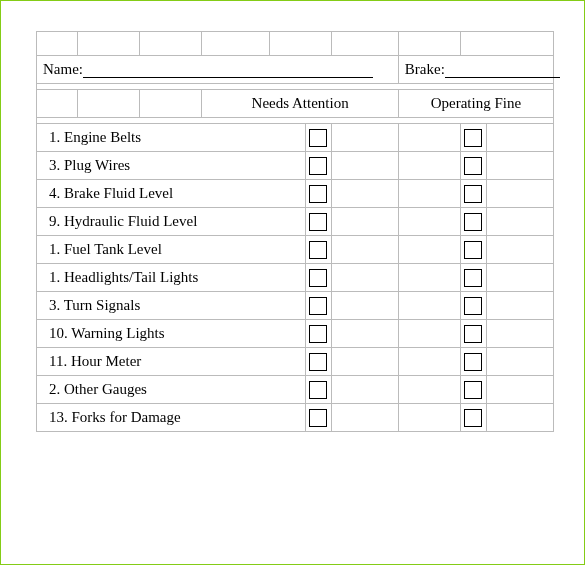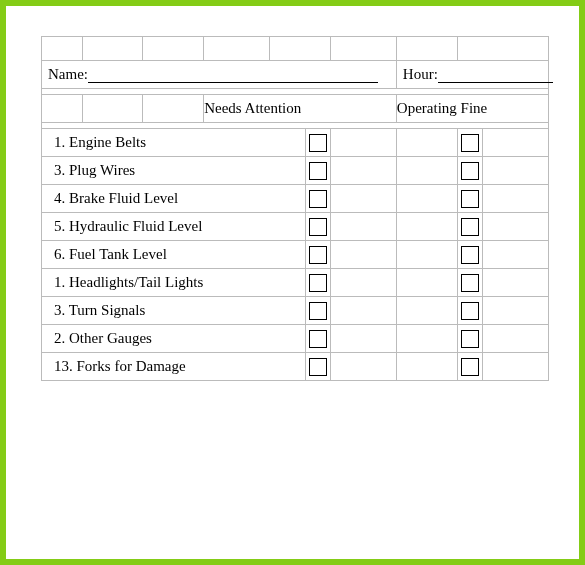--- a/index.html
+++ b/index.html
@@ -7,21 +7,21 @@
     margin: 0;
     padding: 0;
     font-family: "Times New Roman", Times, serif;
     font-size: 15px;
     color: #000;
     background: #fff;
     width: 585px;
     height: 565px;
   }
   .page {
-    border: 6px solid #84cc16;
+    border: 1px solid #84cc16;
     width: 585px;
     height: 565px;
     padding: 30px 30px 40px 35px;
   }
   table {
     border-collapse: collapse;
     width: 100%;
     table-layout: fixed;
   }
   td {
@@ -37,21 +37,21 @@
     white-space: nowrap;
   }
   .name-line, .date-line {
     display: inline-block;
     border-bottom: 1.5px solid #000;
     height: 14px;
     vertical-align: bottom;
   }
   .name-line { width: 290px; }
   .date-line { width: 115px; }
-  .hdr { text-align: left; }
+  .hdr { text-align: center; }
   .item-cell {
     padding-left: 12px;
     white-space: nowrap;
   }
   .chkcell { text-align: center; }
   .chkbox {
     display: inline-block;
     width: 18px;
     height: 18px;
     border: 1.5px solid #000;
@@ -87,21 +87,21 @@
           <td></td>
           <td></td>
           <td colspan="2"></td>
 </tr>
 
 <tr>
   <td colspan="7" class="name-cell">
     <span>Name:</span><span class="name-line"></span>
   </td>
   <td colspan="3" class="name-cell">
-    <span>Hour:</span><span class="date-line"></span>
+    <span>Brake:</span><span class="date-line"></span>
   </td>
 </tr>
 
 <tr style="height:6px">
   <td colspan="10" style="height:6px"></td>
 </tr>
 
 <tr>
   <td></td>
           <td></td>
@@ -134,45 +134,61 @@
         </tr>
         <tr>
           <td colspan="5" class="item-cell">4. Brake Fluid Level</td>
           <td class="chkcell"><span class="chkbox"></span></td>
           <td></td>
           <td></td>
           <td class="chkcell"><span class="chkbox"></span></td>
           <td></td>
         </tr>
         <tr>
-          <td colspan="5" class="item-cell">5. Hydraulic Fluid Level</td>
-          <td class="chkcell"><span class="chkbox"></span></td>
-          <td></td>
-          <td></td>
-          <td class="chkcell"><span class="chkbox"></span></td>
-          <td></td>
-        </tr>
-        <tr>
-          <td colspan="5" class="item-cell">6. Fuel Tank Level</td>
+          <td colspan="5" class="item-cell">9. Hydraulic Fluid Level</td>
+          <td class="chkcell"><span class="chkbox"></span></td>
+          <td></td>
+          <td></td>
+          <td class="chkcell"><span class="chkbox"></span></td>
+          <td></td>
+        </tr>
+        <tr>
+          <td colspan="5" class="item-cell">1. Fuel Tank Level</td>
           <td class="chkcell"><span class="chkbox"></span></td>
           <td></td>
           <td></td>
           <td class="chkcell"><span class="chkbox"></span></td>
           <td></td>
         </tr>
         <tr>
           <td colspan="5" class="item-cell">1. Headlights/Tail Lights</td>
           <td class="chkcell"><span class="chkbox"></span></td>
           <td></td>
           <td></td>
           <td class="chkcell"><span class="chkbox"></span></td>
           <td></td>
         </tr>
         <tr>
           <td colspan="5" class="item-cell">3. Turn Signals</td>
+          <td class="chkcell"><span class="chkbox"></span></td>
+          <td></td>
+          <td></td>
+          <td class="chkcell"><span class="chkbox"></span></td>
+          <td></td>
+        </tr>
+        <tr>
+          <td colspan="5" class="item-cell">10. Warning Lights</td>
+          <td class="chkcell"><span class="chkbox"></span></td>
+          <td></td>
+          <td></td>
+          <td class="chkcell"><span class="chkbox"></span></td>
+          <td></td>
+        </tr>
+        <tr>
+          <td colspan="5" class="item-cell">11. Hour Meter</td>
           <td class="chkcell"><span class="chkbox"></span></td>
           <td></td>
           <td></td>
           <td class="chkcell"><span class="chkbox"></span></td>
           <td></td>
         </tr>
         <tr>
           <td colspan="5" class="item-cell">2. Other Gauges</td>
           <td class="chkcell"><span class="chkbox"></span></td>
           <td></td>

